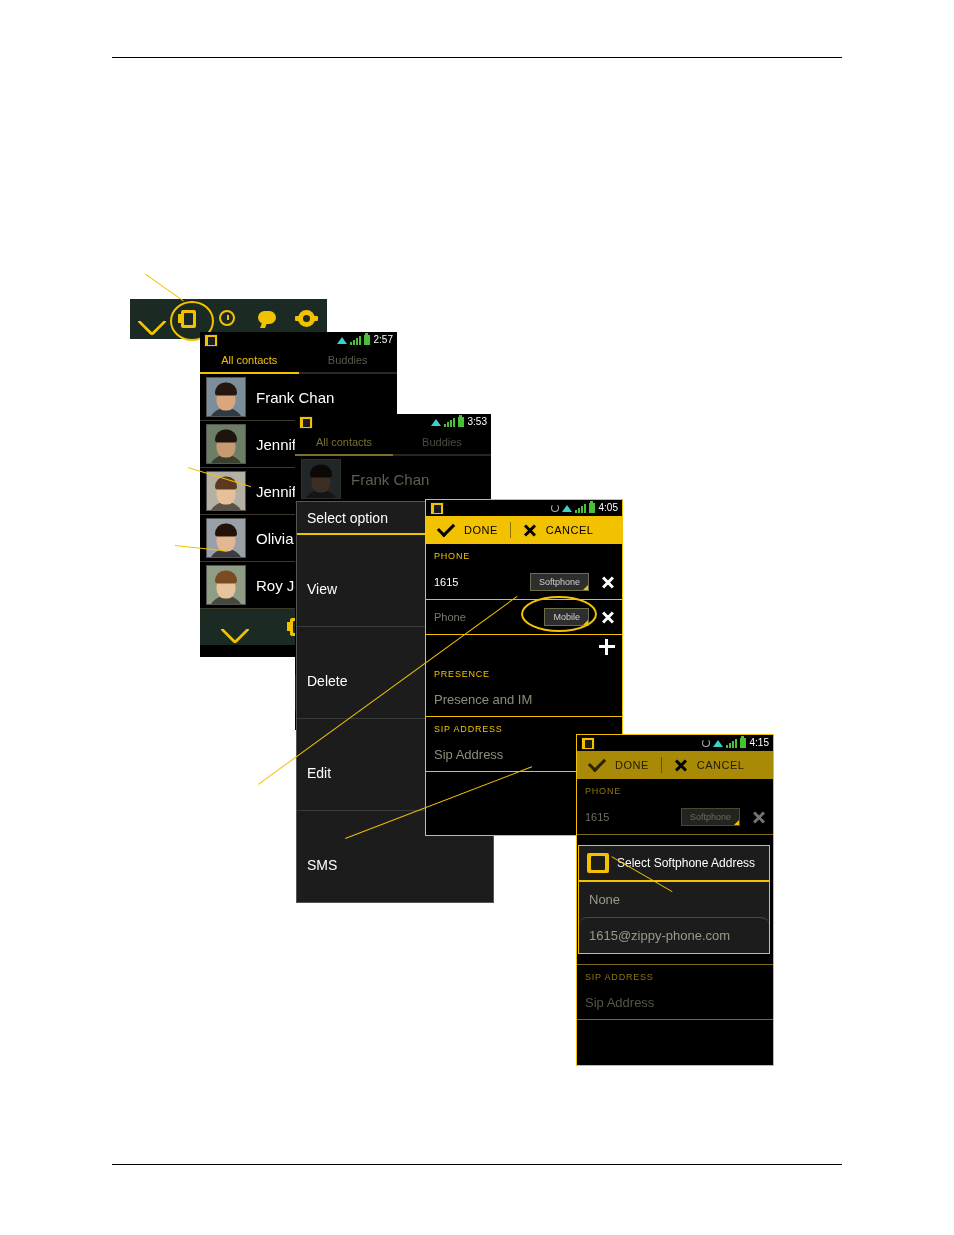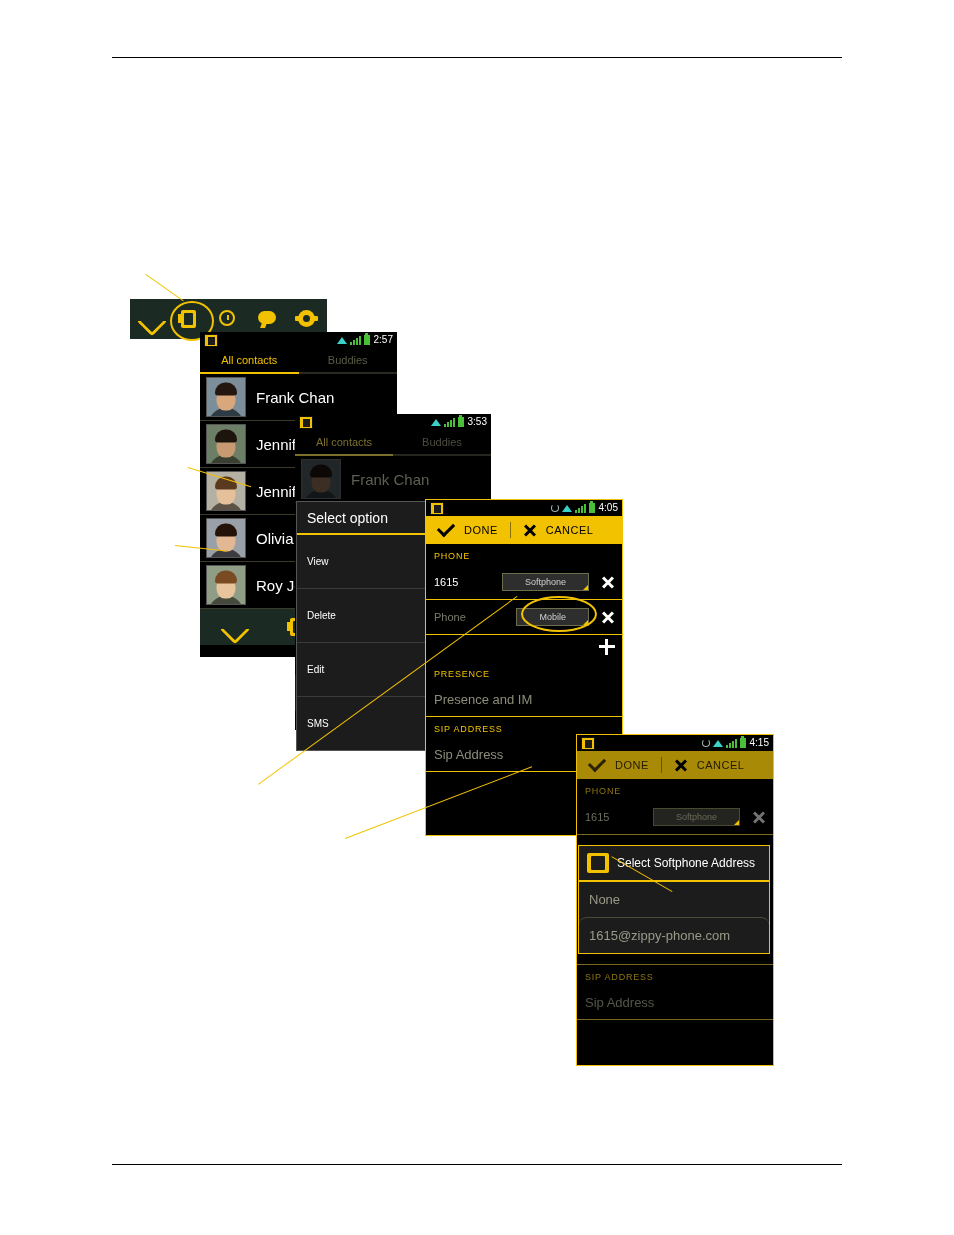--- a/index.html
+++ b/index.html
@@ -300,23 +300,24 @@
     border: 1px solid #555;
   }
   .dialog-title {
     color: #ffffff;
     font-size: 14px;
     padding: 8px 10px 7px 10px;
     border-bottom: 2px solid #f2c200;
   }
   .dialog-item {
     color: #ffffff;
-    font-size: 10px;
-    padding: 21px 10px;
+    font-size: 14px;
+    padding: 29px 10px;
     border-bottom: 1px solid #3a3a3a;
+    margin-top: 17px;
   }
   .dialog-item:last-child { border-bottom: none; }
 
   
   .action-bar {
     background: #f2c200;
     height: 28px;
     display: flex;
     align-items: center;
     color: #000000;
@@ -373,21 +374,21 @@
     color: #ffffff;
     font-size: 11px;
     flex: 1;
   }
   .field-val.placeholder { color: #7a7a6a; }
   .type-chip {
     color: #cfcfcf;
     font-size: 9px;
     background: #2e2e2e;
     border: 1px solid #6d6d4a;
-    padding: 3px 22px;
+    padding: 3px 8px;
     position: relative;
   }
   .type-chip::after {
     content: "";
     position: absolute;
     right: 0; bottom: 0;
     border-left: 5px solid transparent;
     border-bottom: 5px solid #f2c200;
   }
   .x-small {

